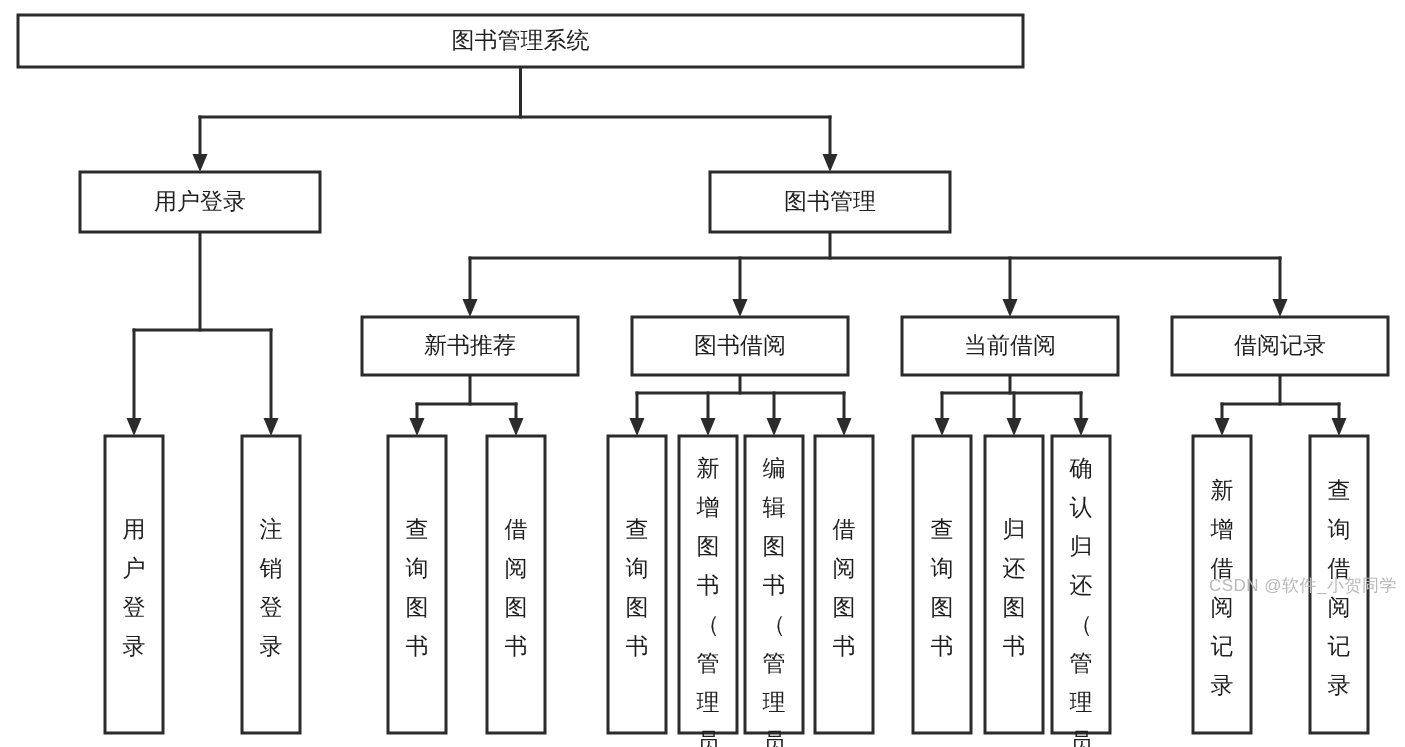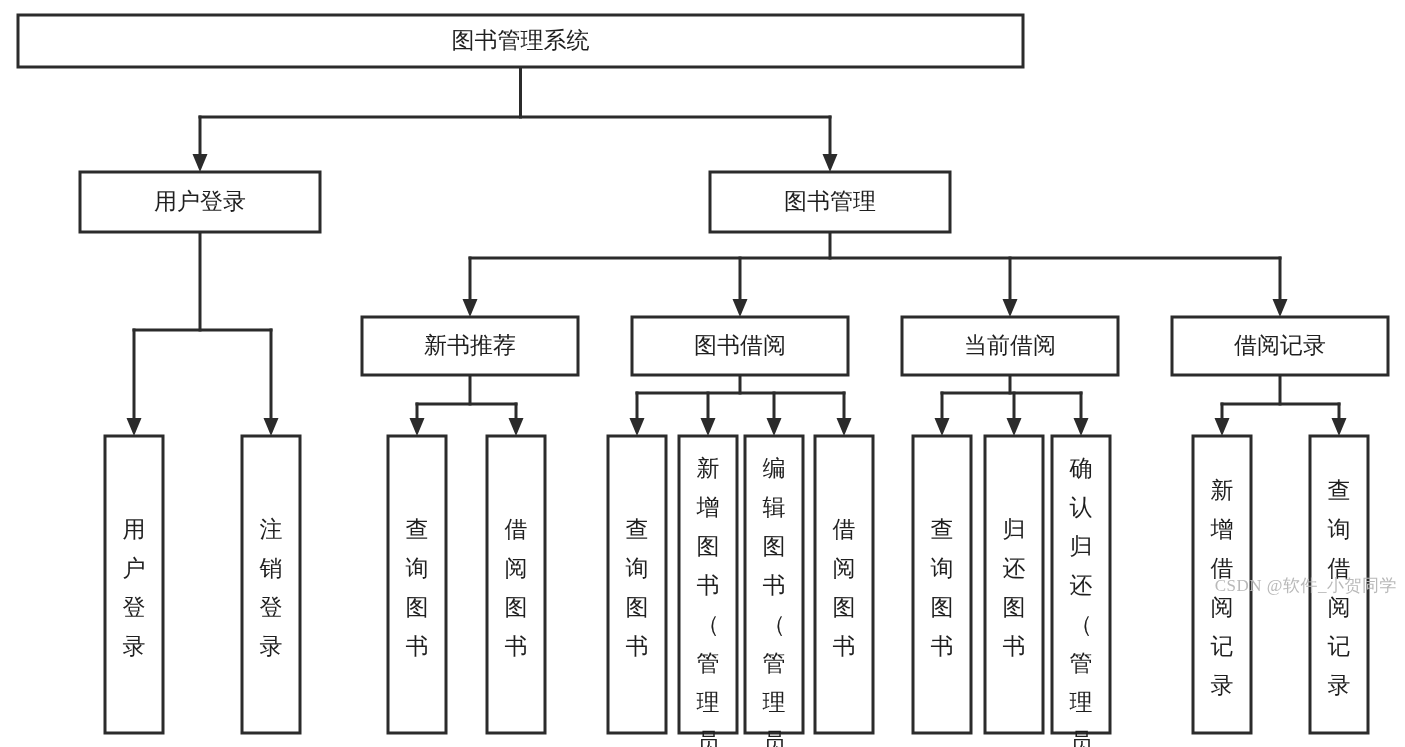--- a/index.html
+++ b/index.html
@@ -16,21 +16,21 @@
   .node-label{
     font-family:"Liberation Sans","DejaVu Sans",sans-serif;
     font-size:23px;fill:#1f1f1f;text-anchor:middle;dominant-baseline:middle;
   }
   .leaf-label{
     font-family:"Liberation Sans","DejaVu Sans",sans-serif;
     font-size:23px;fill:#1f1f1f;text-anchor:middle;
   }
   .watermark{
     position:absolute;right:8px;bottom:6px;
-    font-family:Liberation Serif, serif;
+    font-family:Liberation Sans, sans-serif;
     font-size:17px;color:#b9b9b9;letter-spacing:.5px;white-space:nowrap;
     pointer-events:none;user-select:none;
   }
 </style>
 </head>
 <body>
 
 <div id="diagram-root">
   <svg id="tree" viewBox="0 0 1405 747">
       <g>

